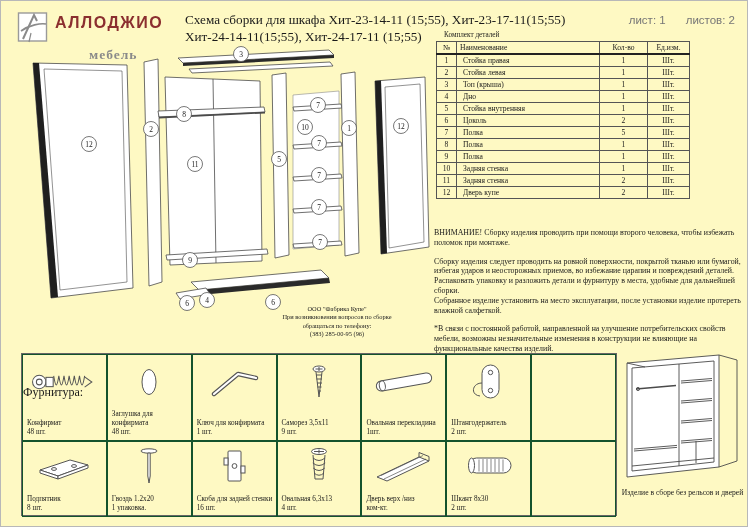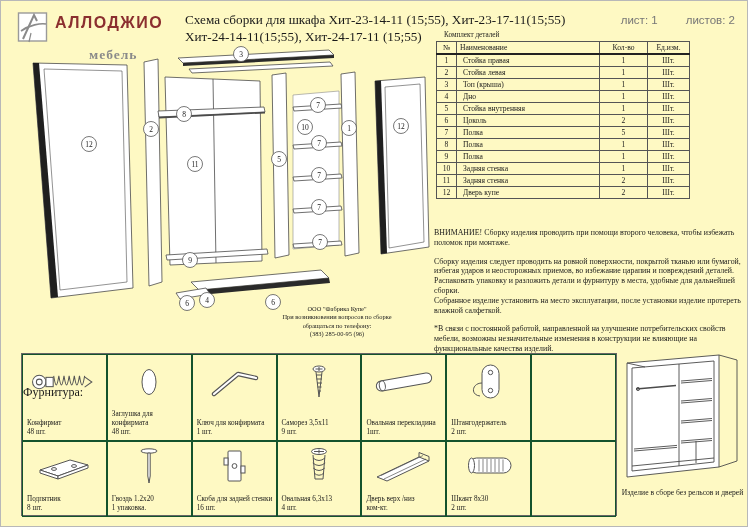--- a/index.html
+++ b/index.html
@@ -8,21 +8,21 @@
           border:1px solid #b8b8b8; overflow:hidden; color:#1a1a1a; }
 
   
   .logo-box { position:absolute; left:16px; top:10px; }
   .brand { position:absolute; left:54px; top:13px; font-family:"Liberation Sans",sans-serif;
            font-weight:bold; font-size:16px; letter-spacing:1.5px; color:#8b2f2f; }
   .brand-sub { position:absolute; left:88px; top:46px; font-family:Liberation Serif, serif;
            font-weight:bold; font-size:13.5px; color:#8a8a8a; letter-spacing:1px; }
   .title { position:absolute; left:184px; top:10px; width:400px; font-size:13.2px; line-height:1.3; }
   .sheetinfo { position:absolute; right:12px; top:13px; font-family:"Liberation Sans",sans-serif;
-           font-size:11.5px; color:#777; display:flex; gap:28px; }
+           font-size:11.5px; color:#777; display:flex; gap:20px; }
 
   
   .pt-caption { position:absolute; left:443px; top:30px; font-size:7.2px;text-align:center; }
   table.parts { position:absolute; left:435px; top:40px; width:253px; border-collapse:collapse;
            font-size:7.6px; table-layout:fixed; }
   table.parts th, table.parts td { border:1px solid #555; padding:1px 3px; text-align:center;
            height:12px; font-weight:normal; overflow:hidden; white-space:nowrap; }
   table.parts th { border-bottom:2px solid #222; text-align:left; }
   table.parts th.c-num, table.parts td.c-num { width:20px; text-align:center; }
   table.parts th.c-name { width:143px; }

